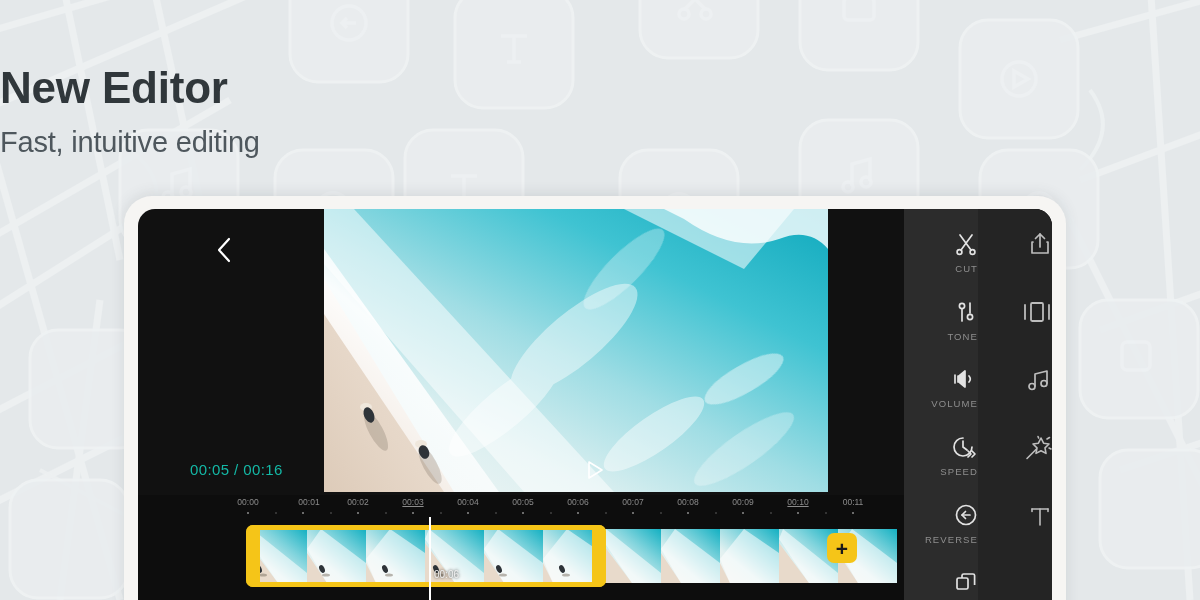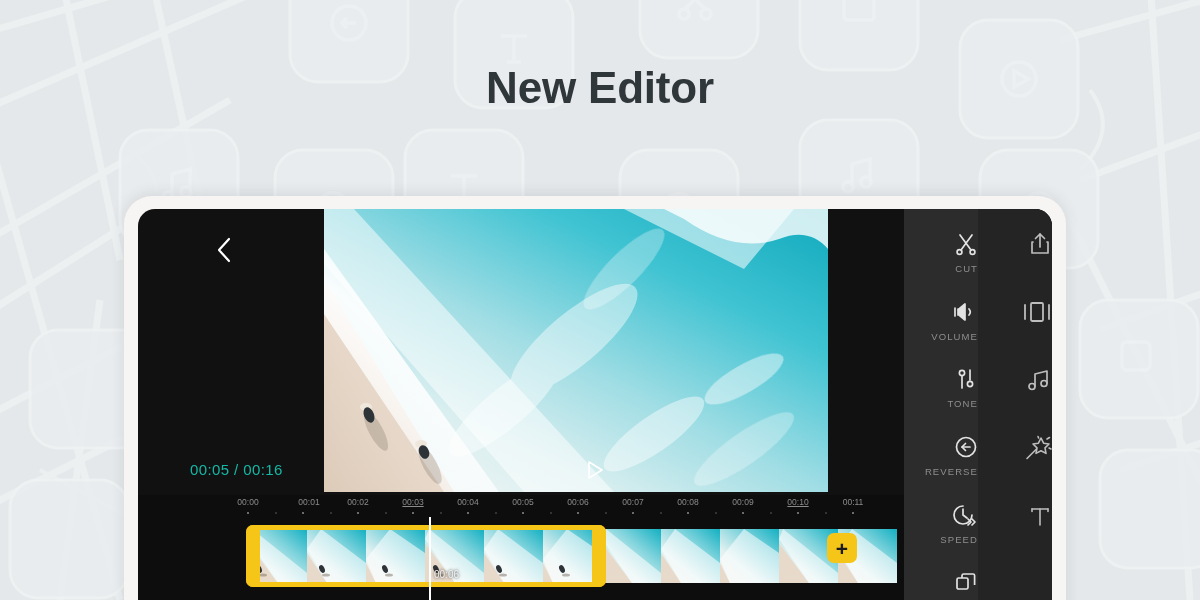--- a/index.html
+++ b/index.html
@@ -9,21 +9,21 @@
     background:#e4e8ea;
     position:relative;
   }
 
   
   #bg-layer { position:absolute; inset:0; overflow:hidden; }
   #bg-maplines { position:absolute; inset:0; }
   #bg-tiles { position:absolute; inset:0; }
 
   
-  .hero { position:absolute; top:0; left:0; width:1200px; text-align:center; z-index:5; }
+  .hero { position:absolute; top:0; left:0; width:1200px; z-index:5; }
   .hero-title {
     margin-top:64px;
     font-size:44px; font-weight:bold; color:#30373b;
     letter-spacing:-0.2px; line-height:1.1;
   }
   .hero-sub {
     margin-top:14px;
     font-size:29px; font-weight:normal; color:#4e575d;
     letter-spacing:-0.2px;
   }
@@ -328,20 +328,21 @@
         </g>
       <g transform="translate(10,480)">
           <use href="#tile-shape"></use>
         </g>
     </g>
   </svg>
 </div>
 
 <div class="hero">
   <div class="hero-title">New Editor</div>
+  <div class="hero-sub">Fast, intuitive editing</div>
 </div>
 
 <div class="device">
   <div class="screen">
 
     <div class="back-btn">
       <svg width="17" height="28" viewBox="0 0 17 28">
         <path d="M14 3 L4 14 L14 25" stroke="#ffffff" stroke-width="2.2" fill="none" stroke-linecap="round" stroke-linejoin="round"></path>
       </svg>
     </div>
@@ -417,62 +418,62 @@
                 <path d="M18 3 L7 18"></path>
               <circle cx="5.5" cy="20" r="2.4"></circle>
                 <circle cx="18.5" cy="20" r="2.4"></circle>
             </svg>
             </span>
           <span class="tb-label">CUT</span>
         </div>
 
         <div class="tb-item">
           <span class="glyph">
-            <svg width="26" height="24" viewBox="0 0 26 24" fill="none" stroke="#e2e2e2" stroke-width="1.7" stroke-linecap="round" stroke-linejoin="round">
-              <path d="M3 8 V16"></path>
-              <path d="M7 9 L13 4 V20 L7 15 H6 V9 Z" fill="#e2e2e2"></path>
-              <path d="M17 9 q2.6 3 0 6"></path>
-            </svg>
-            </span>
-          <span class="tb-label">VOLUME</span>
-        </div>
-
-        <div class="tb-item">
-          <span class="glyph">
             <svg width="24" height="24" viewBox="0 0 24 24" fill="none" stroke="#e2e2e2" stroke-width="1.7" stroke-linecap="round">
               <path d="M8 9.5 V21"></path>
                 <circle cx="8" cy="6" r="2.6"></circle>
               <path d="M16 3 V13"></path>
                 <circle cx="16" cy="17" r="2.6"></circle>
             </svg>
             </span>
           <span class="tb-label">TONE</span>
         </div>
 
         <div class="tb-item">
           <span class="glyph">
-            <svg width="24" height="24" viewBox="0 0 24 24" fill="none" stroke="#e2e2e2" stroke-width="1.7" stroke-linecap="round" stroke-linejoin="round">
-              <circle cx="12" cy="12" r="9.5"></circle>
-              <path d="M16 12 H8"></path>
-                <path d="M11.5 8.5 L8 12 L11.5 15.5"></path>
-            </svg>
-            </span>
-          <span class="tb-label">REVERSE</span>
+            <svg width="26" height="24" viewBox="0 0 26 24" fill="none" stroke="#e2e2e2" stroke-width="1.7" stroke-linecap="round" stroke-linejoin="round">
+              <path d="M3 8 V16"></path>
+              <path d="M7 9 L13 4 V20 L7 15 H6 V9 Z" fill="#e2e2e2"></path>
+              <path d="M17 9 q2.6 3 0 6"></path>
+            </svg>
+            </span>
+          <span class="tb-label">VOLUME</span>
         </div>
 
         <div class="tb-item">
           <span class="glyph">
             <svg width="26" height="24" viewBox="0 0 26 24" fill="none" stroke="#e2e2e2" stroke-width="1.7" stroke-linecap="round" stroke-linejoin="round">
               <path d="M20 12 a9 9 0 1 1 -9 -9"></path>
               <path d="M11 6 V12 L15 15"></path>
               <path d="M16 16 l3 3 l-3 3"></path>
                 <path d="M20 16 l3 3 l-3 3"></path>
             </svg>
             </span>
           <span class="tb-label">SPEED</span>
+        </div>
+
+        <div class="tb-item">
+          <span class="glyph">
+            <svg width="24" height="24" viewBox="0 0 24 24" fill="none" stroke="#e2e2e2" stroke-width="1.7" stroke-linecap="round" stroke-linejoin="round">
+              <circle cx="12" cy="12" r="9.5"></circle>
+              <path d="M16 12 H8"></path>
+                <path d="M11.5 8.5 L8 12 L11.5 15.5"></path>
+            </svg>
+            </span>
+          <span class="tb-label">REVERSE</span>
         </div>
 
         <div class="tb-item">
           <span class="glyph">
             <svg width="24" height="24" viewBox="0 0 24 24" fill="none" stroke="#e2e2e2" stroke-width="1.7" stroke-linejoin="round">
               <rect x="3" y="8" width="11" height="11" rx="1.6"></rect>
               <path d="M8 8 V5.5 A1.6 1.6 0 0 1 9.6 4 H19 A1.6 1.6 0 0 1 20.6 5.6 V15"></path>
             </svg>
             </span>
           <span class="tb-label"></span>

